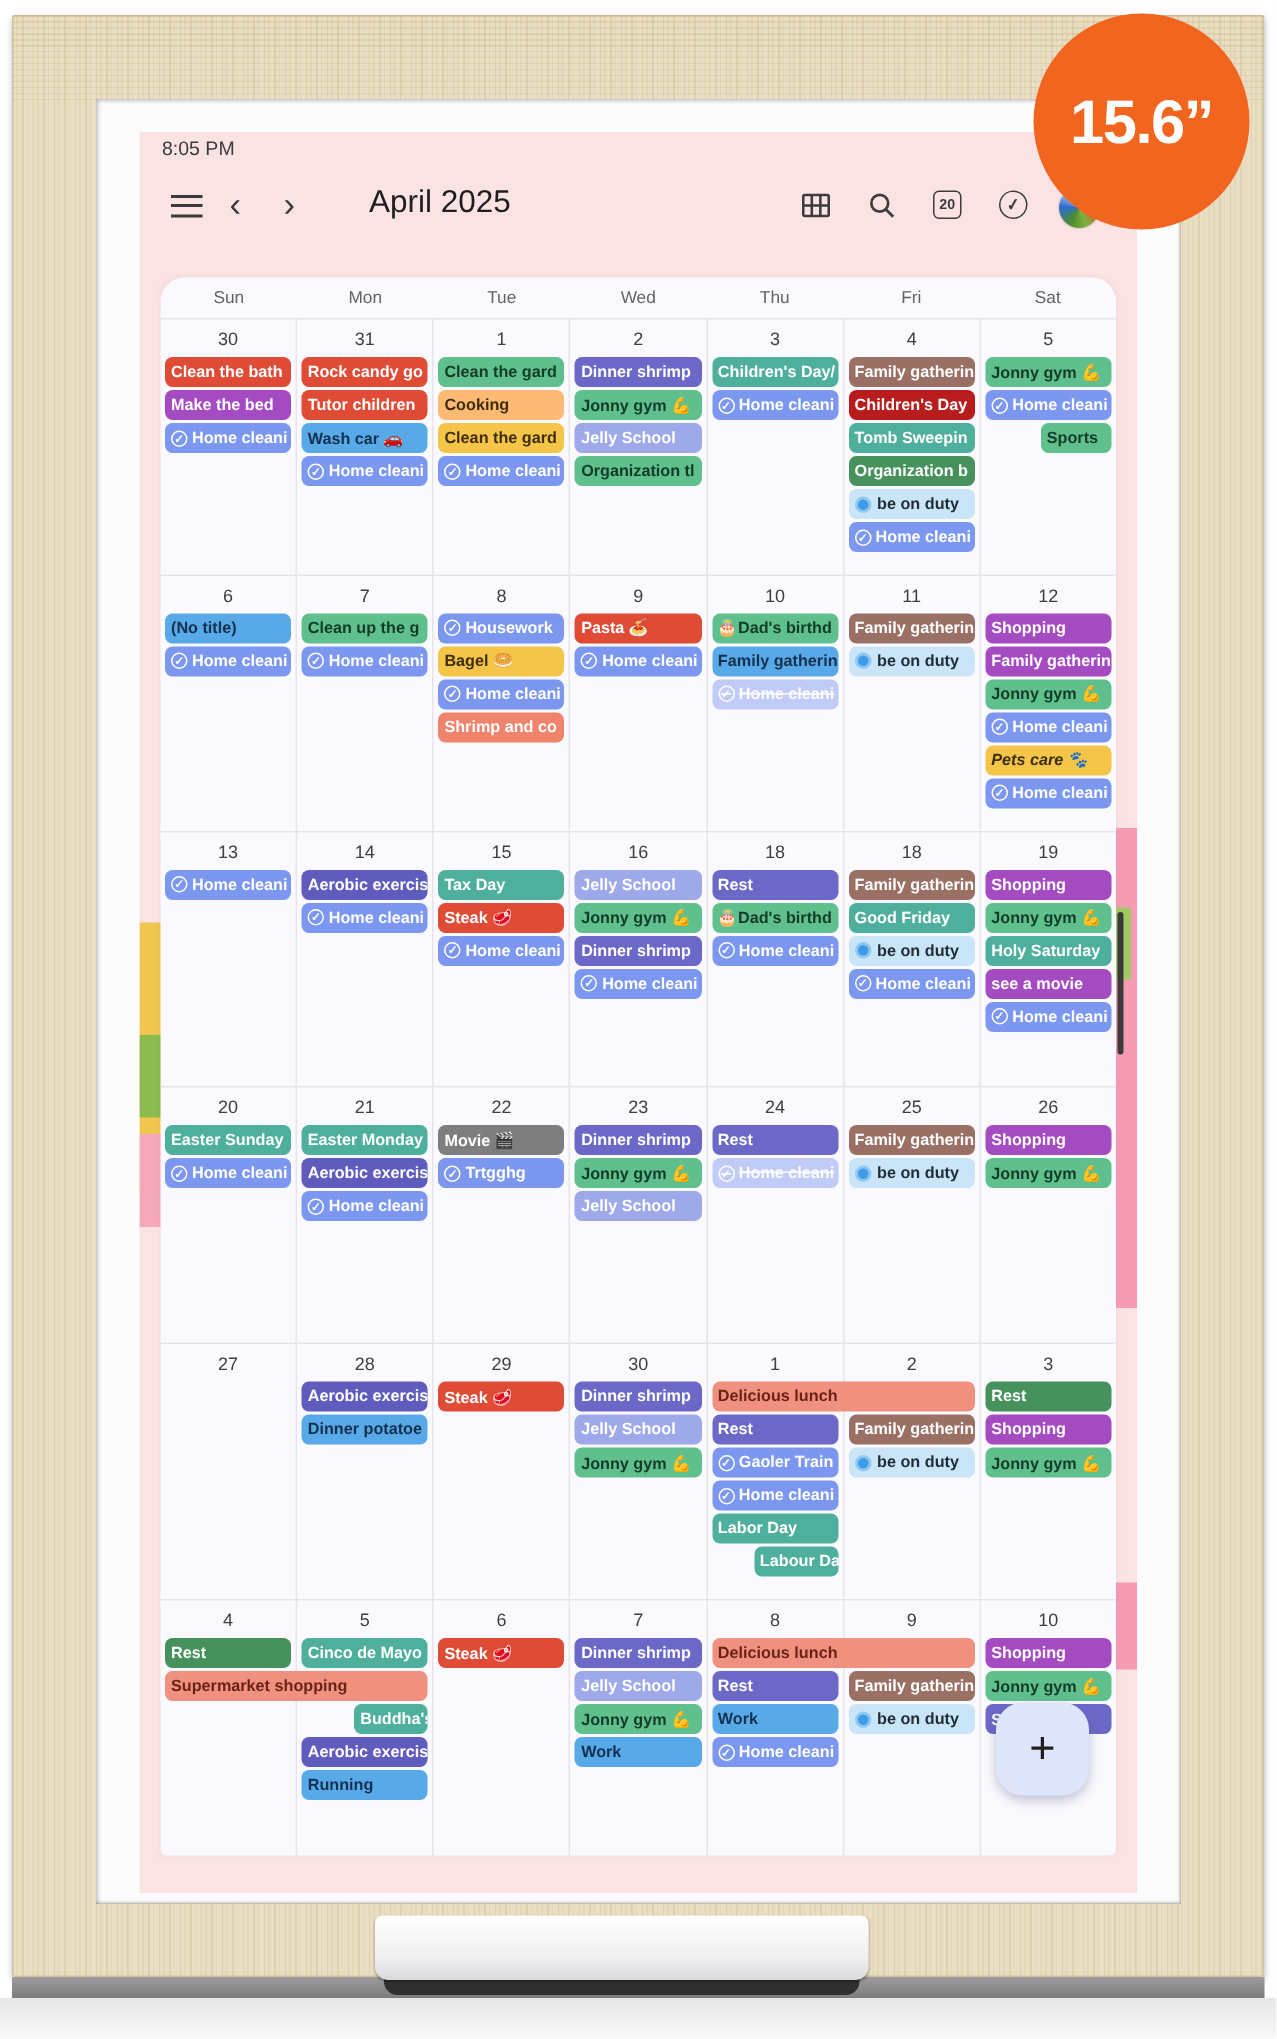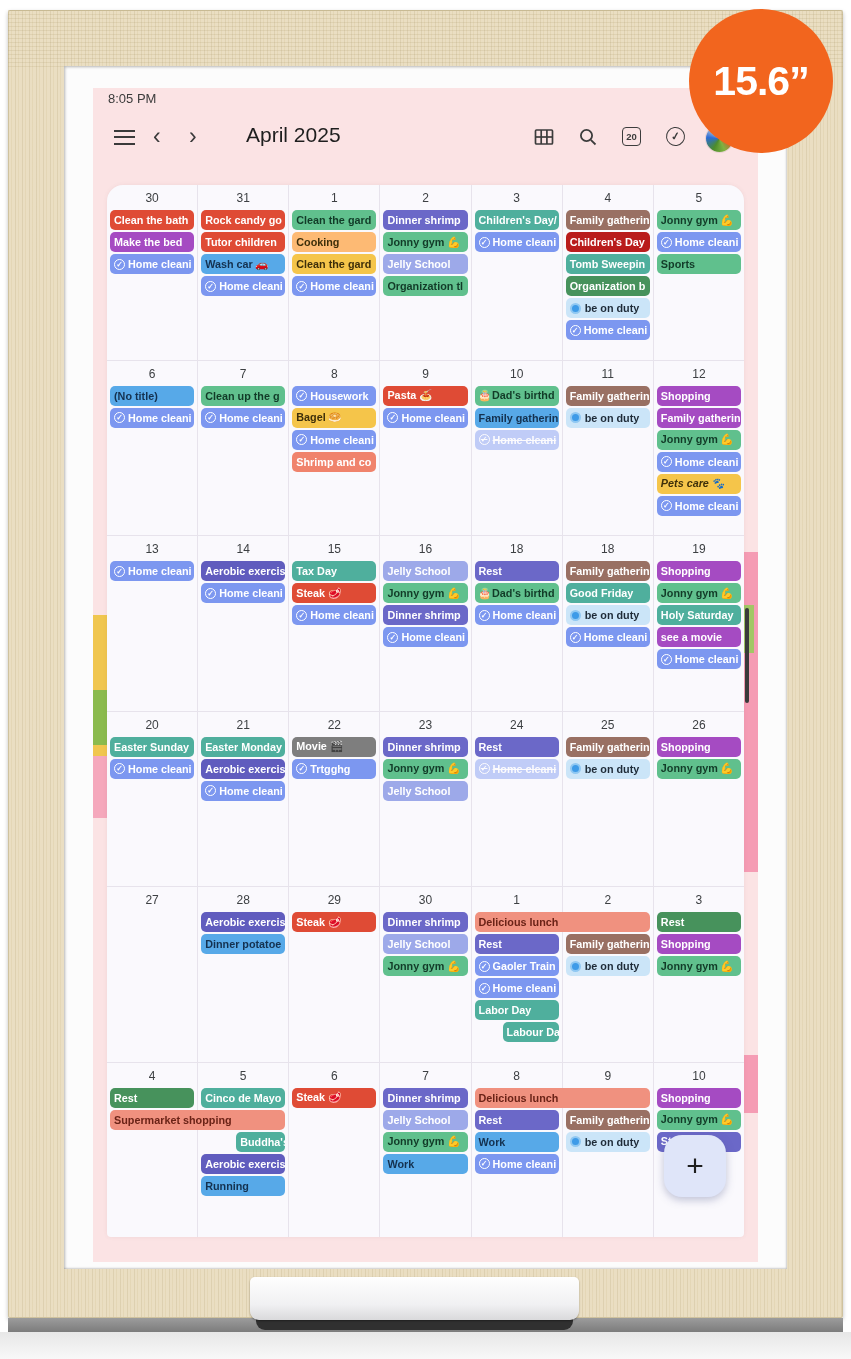--- a/index.html
+++ b/index.html
@@ -125,20 +125,29 @@
   <div class="avatar"></div>
 
   <div class="decor" style="left:0;top:527px;width:15px;height:180px;background:#F0C64F;"></div>
   <div class="decor" style="left:0;top:602px;width:15px;height:55px;background:#8BBB4E;"></div>
   <div class="decor" style="left:0;top:668px;width:15px;height:62px;background:#F5A8BC;"></div>
   <div class="decor" style="left:650px;top:464px;width:15px;height:320px;background:#F59CB4;"></div>
   <div class="decor" style="left:650px;top:517px;width:11px;height:48px;background:#A2C765;"></div>
   <div class="decor" style="left:650px;top:967px;width:15px;height:58px;background:#F59CB4;"></div>
 
   <div class="card">
+    <div class="dow-row" id="dowRow">
+        <div class="dow">Sun</div>
+        <div class="dow">Mon</div>
+        <div class="dow">Tue</div>
+        <div class="dow">Wed</div>
+        <div class="dow">Thu</div>
+        <div class="dow">Fri</div>
+        <div class="dow">Sat</div>
+      </div>
     <div class="weeks" id="weeksWrap">
         <div class="week-row">
           <div class="day-cell">
             <div class="date-num">30</div>
             <div class="chip" style="background: rgb(223, 75, 53); color: rgb(255, 255, 255);">
               <span>Clean the bath</span>
             </div>
             <div class="chip" style="background: rgb(165, 75, 194); color: rgb(255, 255, 255);">
               <span>Make the bed</span>
             </div>
@@ -229,21 +238,21 @@
           </div>
           <div class="day-cell">
             <div class="date-num">5</div>
             <div class="chip" style="background: rgb(96, 192, 141); color: rgb(18, 59, 40);">
               <span>Jonny gym 💪</span>
             </div>
             <div class="chip" style="background: rgb(124, 151, 240); color: rgb(255, 255, 255);">
               <span class="check-ic">✓</span>
               <span>Home cleani</span>
             </div>
-            <div class="chip" style="background: rgb(96, 192, 141); color: rgb(18, 59, 40);">
+            <div class="chip" style="background: rgb(96, 192, 141); color: rgb(18, 59, 40); margin-left: 37px;">
               <span>Sports</span>
             </div>
           </div>
         </div>
         <div class="week-row">
           <div class="day-cell">
             <div class="date-num">6</div>
             <div class="chip" style="background: rgb(87, 169, 232); color: rgb(20, 49, 79);">
               <span>(No title)</span>
             </div>

